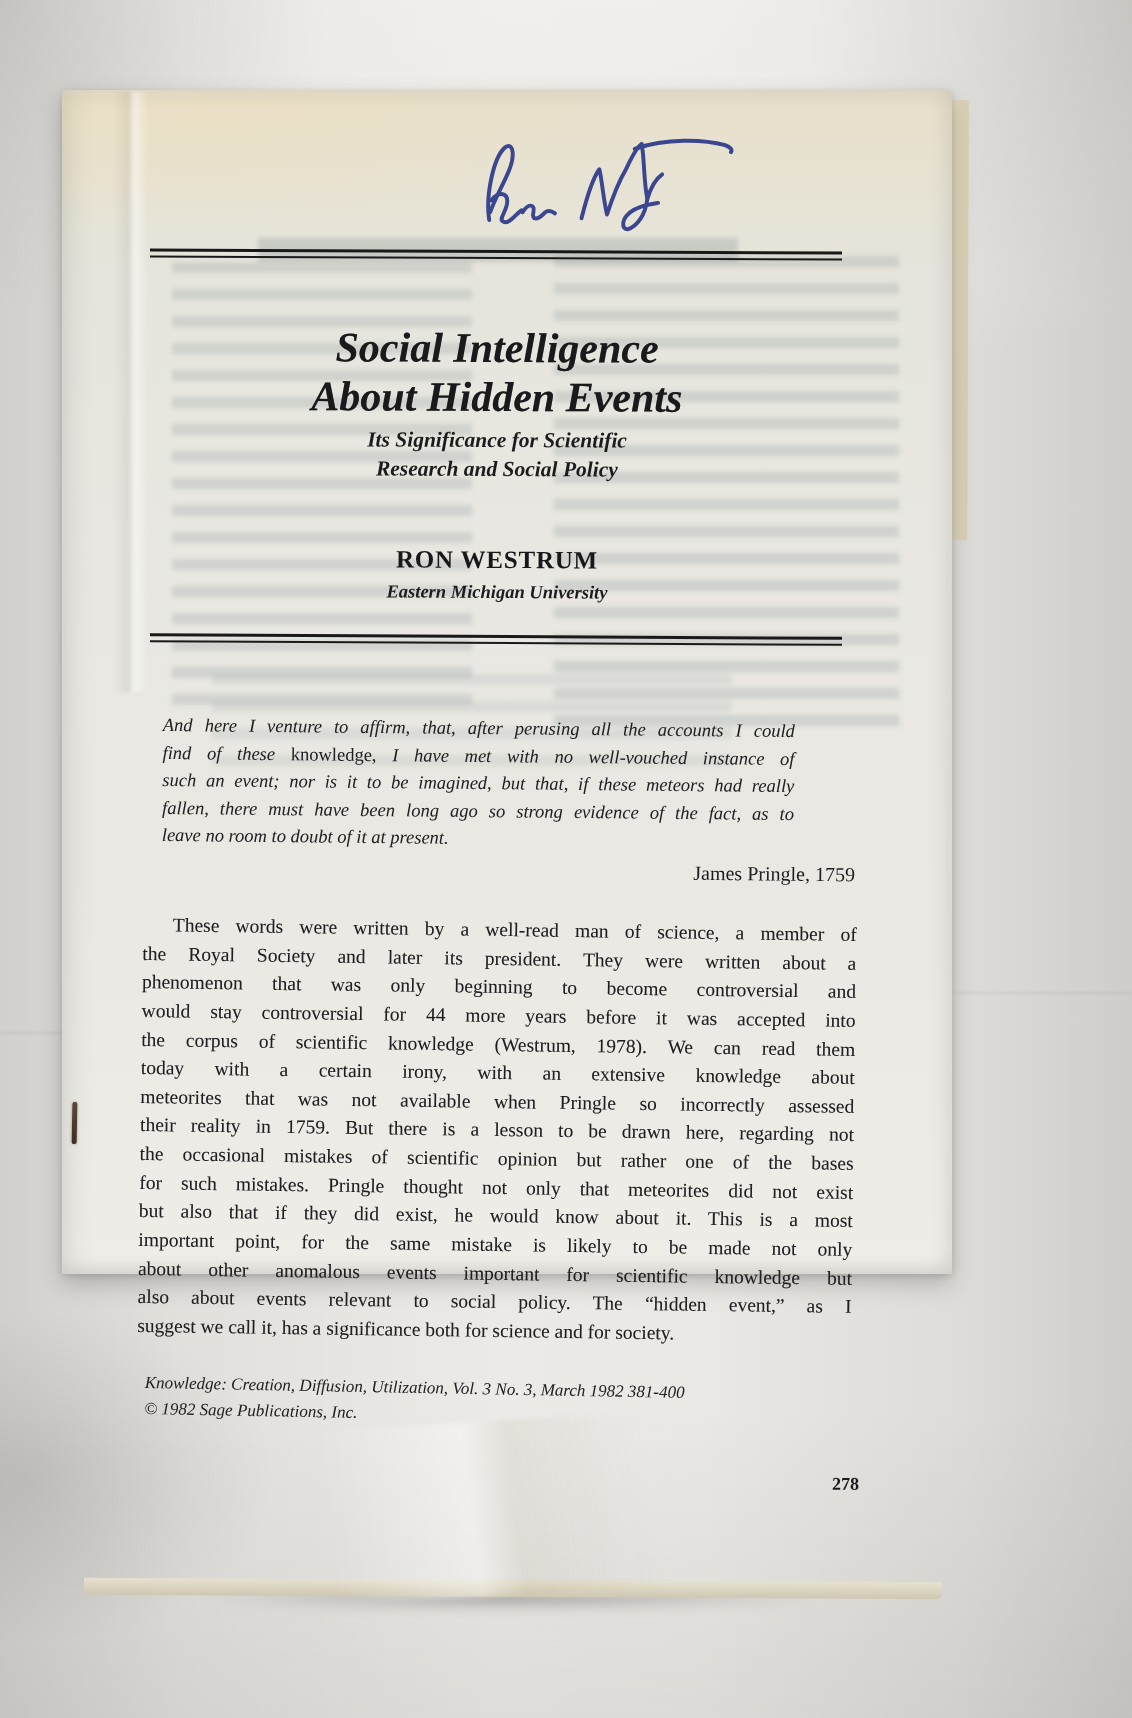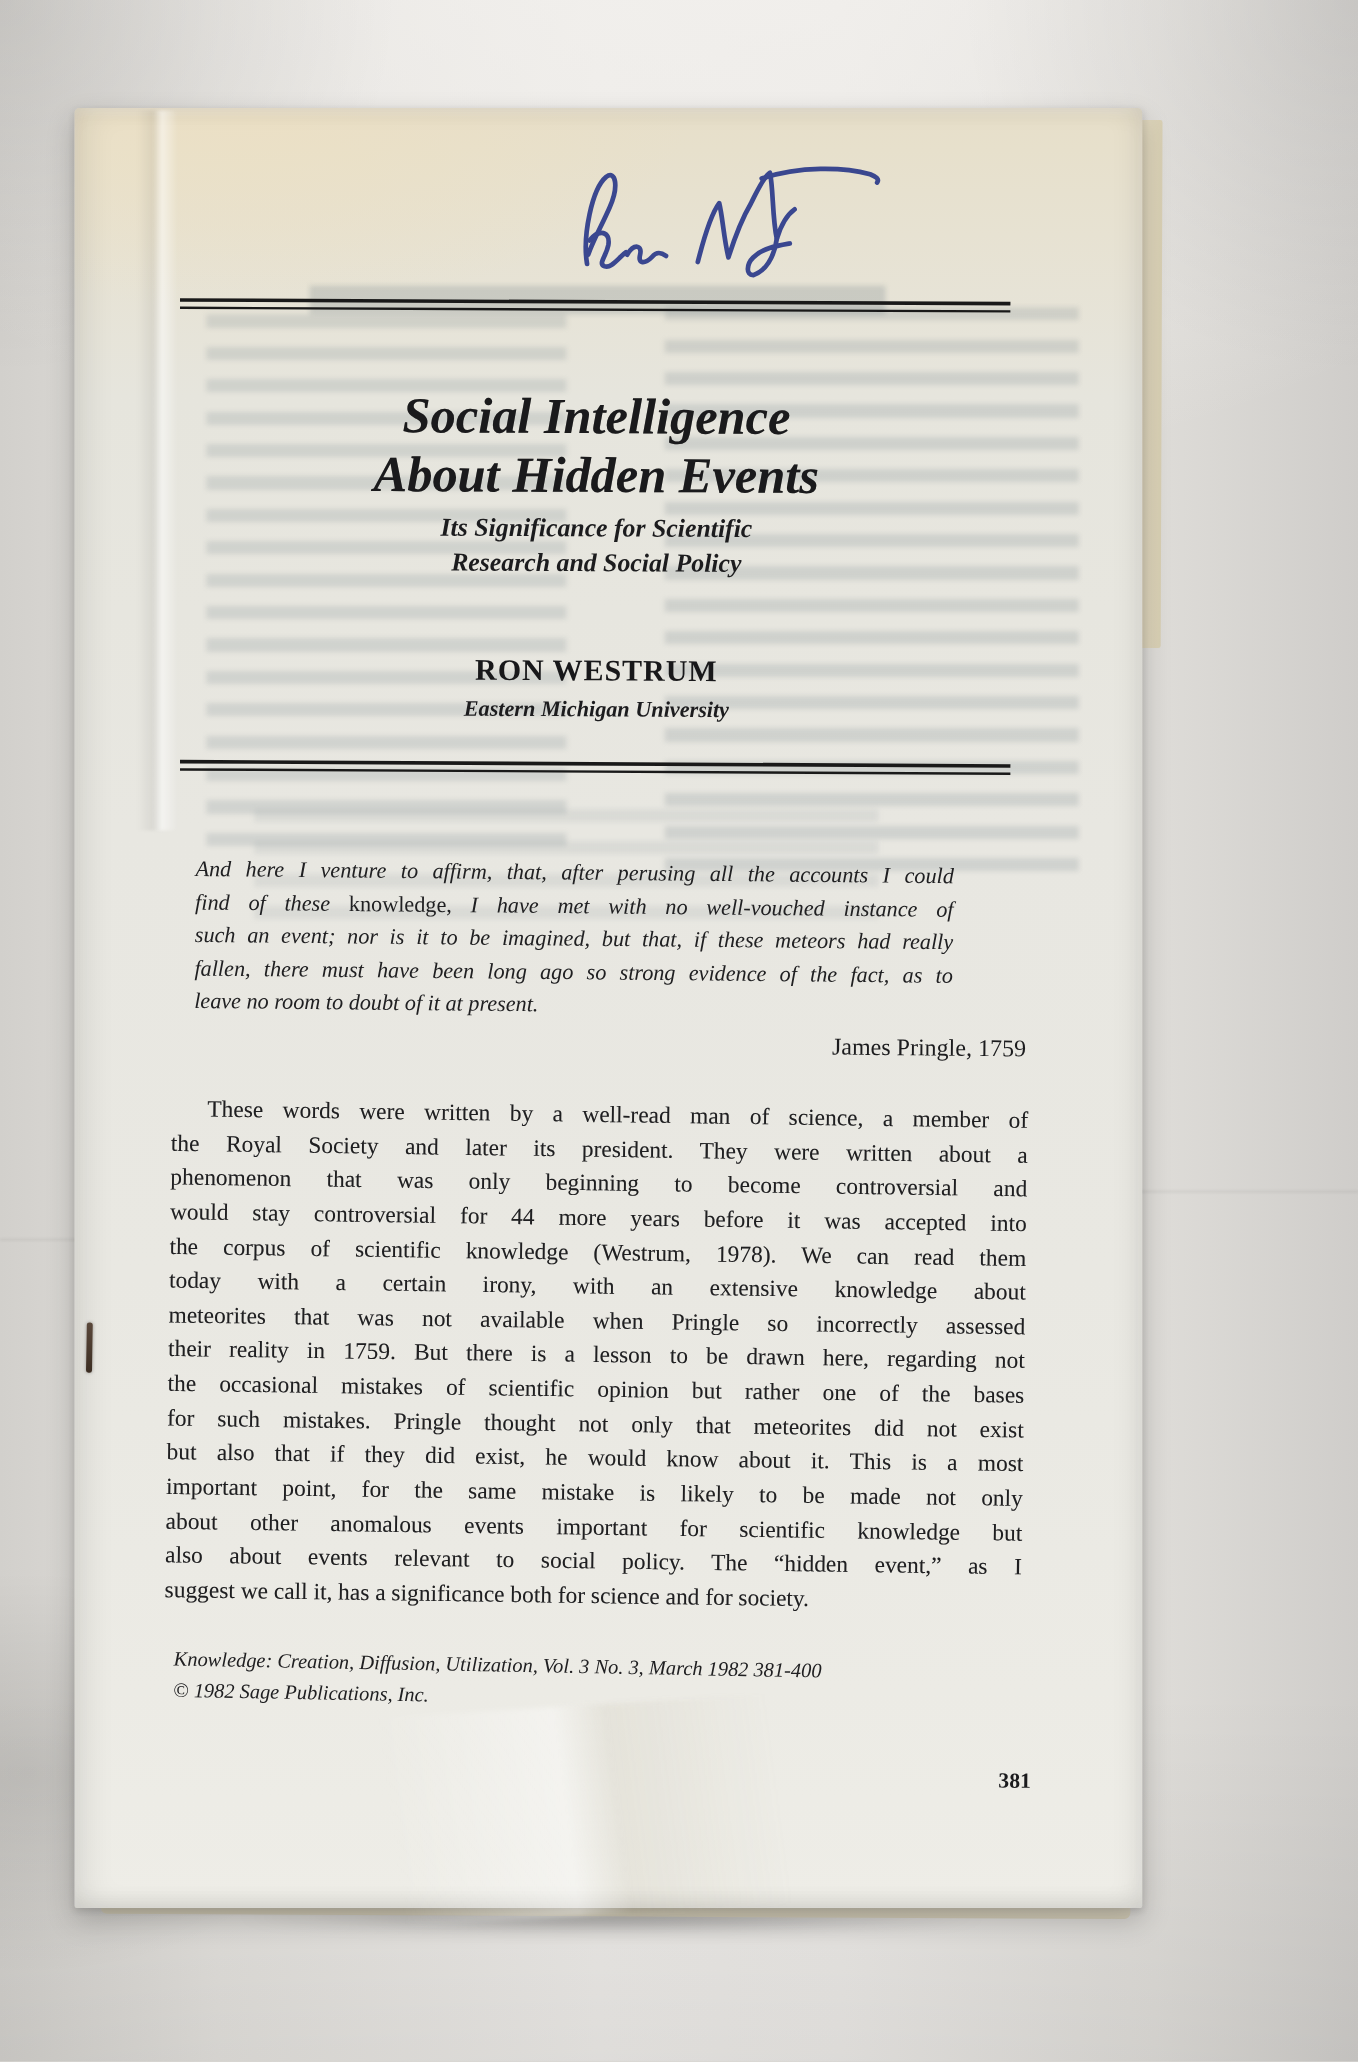--- a/index.html
+++ b/index.html
@@ -19,21 +19,21 @@
   .seam.right{left:942px;top:992px;width:190px;}
   .ground-shadow{position:absolute;left:70px;top:1584px;width:880px;height:34px;
     background:radial-gradient(50% 50% at 50% 40%, rgba(0,0,0,0.30), rgba(0,0,0,0) 72%);
     filter:blur(6px);}
   .underpage-right{position:absolute;left:938px;top:100px;width:30px;height:440px;
     background:linear-gradient(90deg,#e8dfc9,#d8cfb3);border-radius:2px;transform:rotate(0.2deg);}
   .underpage-bottom{position:absolute;left:84px;top:1580px;width:858px;height:17px;
     background:linear-gradient(180deg,#e7e1d0,#cec7b2);border-radius:0 0 5px 5px;transform:rotate(0.3deg);}
 
   .booklet{
-    position:absolute;left:62px;top:90px;width:890px;height:1500px;z-index:2;
+    position:absolute;left:62px;top:90px;width:890px;height:1184px;z-index:2;
     background:
       radial-gradient(60% 16% at 16% 0%, rgba(236,224,196,0.85) 0%, rgba(236,224,196,0) 70%),
       linear-gradient(180deg,#e7dfc9 0%,#e7e2d2 7%,#e6e5dd 16%,#e8e7e1 40%,#e9e8e2 65%,#ecebe5 88%,#eeede7 100%);
     border-radius:4px 4px 2px 2px;
     box-shadow:0 10px 24px rgba(0,0,0,0.20),0 2px 6px rgba(0,0,0,0.12);
   }
   .booklet::before{content:"";position:absolute;inset:0;border-radius:inherit;pointer-events:none;
     box-shadow:inset -9px 0 20px rgba(0,0,0,0.055),inset 12px 0 24px rgba(0,0,0,0.07),inset 0 -7px 16px rgba(0,0,0,0.045),inset 0 4px 8px rgba(255,255,255,0.25);}
 
   
@@ -166,15 +166,15 @@
       <div class="body-line">about other anomalous events important for scientific knowledge but</div>
       <div class="body-line">also about events relevant to social policy. The “hidden event,” as I</div>
       <div class="body-line last">suggest we call it, has a significance both for science and for society.</div>
     </div>
 
     <div class="layer footer">
       <div>Knowledge: Creation, Diffusion, Utilization, Vol. 3 No. 3, March 1982 381-400</div>
       <div>© 1982 Sage Publications, Inc.</div>
     </div>
 
-    <div class="layer page-number">381</div>
+    <div class="layer page-number">278</div>
   </div>
 </div>
 
 </body></html>

